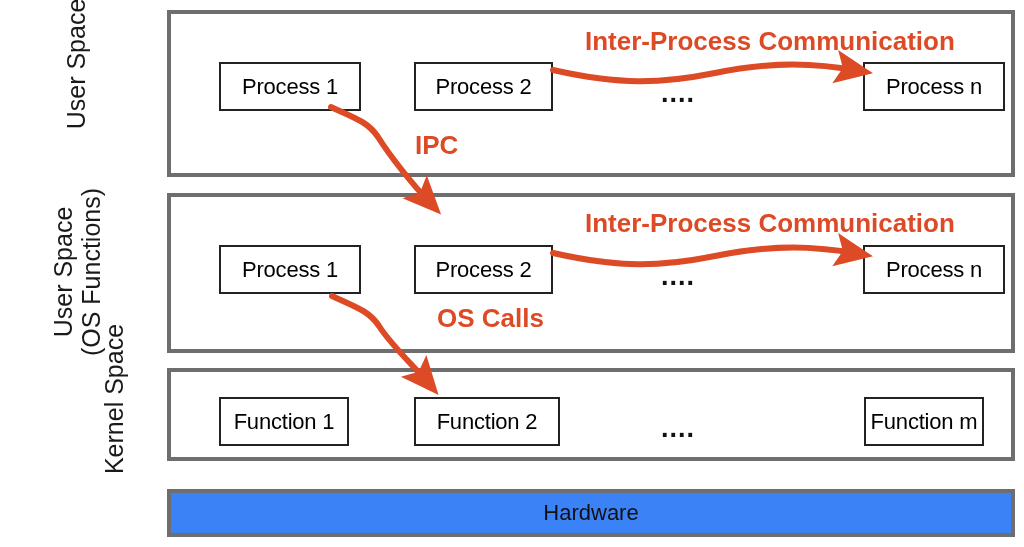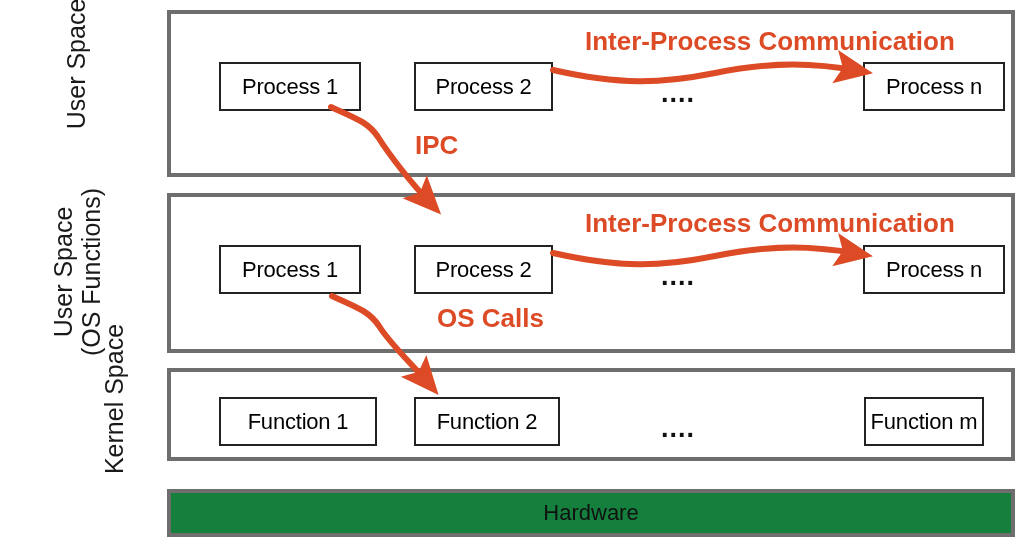--- a/index.html
+++ b/index.html
@@ -58,21 +58,21 @@
   #panel-kernel-space { left: 167px; top: 368px; width: 848px; height:  93px; }
 
   
   #hardware-bar {
     position: absolute;
     box-sizing: border-box;
     left: 167px;
     top: 489px;
     width: 848px;
     height: 48px;
-    background: #15803d;
+    background: #3b82f6;
     border: 4px solid #6e6e6e;
     display: flex;
     align-items: center;
     justify-content: center;
   }
   #hardware-bar .bar-text {
     font-size: 22px;
     color: #111111;
   }
 
@@ -94,21 +94,21 @@
   #node-p1-user { left: 219px; top:  62px; width: 142px; height: 49px; }
   #node-p2-user { left: 414px; top:  62px; width: 139px; height: 49px; }
   #node-pn-user { left: 863px; top:  62px; width: 142px; height: 49px; }
 
   
   #node-p1-os   { left: 219px; top: 245px; width: 142px; height: 49px; }
   #node-p2-os   { left: 414px; top: 245px; width: 139px; height: 49px; }
   #node-pn-os   { left: 863px; top: 245px; width: 142px; height: 49px; }
 
   
-  #node-f1-kernel { left: 219px; top: 397px; width: 158px; height: 49px; }
+  #node-f1-kernel { left: 219px; top: 397px; width: 130px; height: 49px; }
   #node-f2-kernel { left: 414px; top: 397px; width: 146px; height: 49px; }
   #node-fm-kernel { left: 864px; top: 397px; width: 120px; height: 49px; }
 
   
   .ellipsis {
     position: absolute;
     font-size: 27px;
     font-weight: bold;
     color: #111111;
     letter-spacing: 1px;

